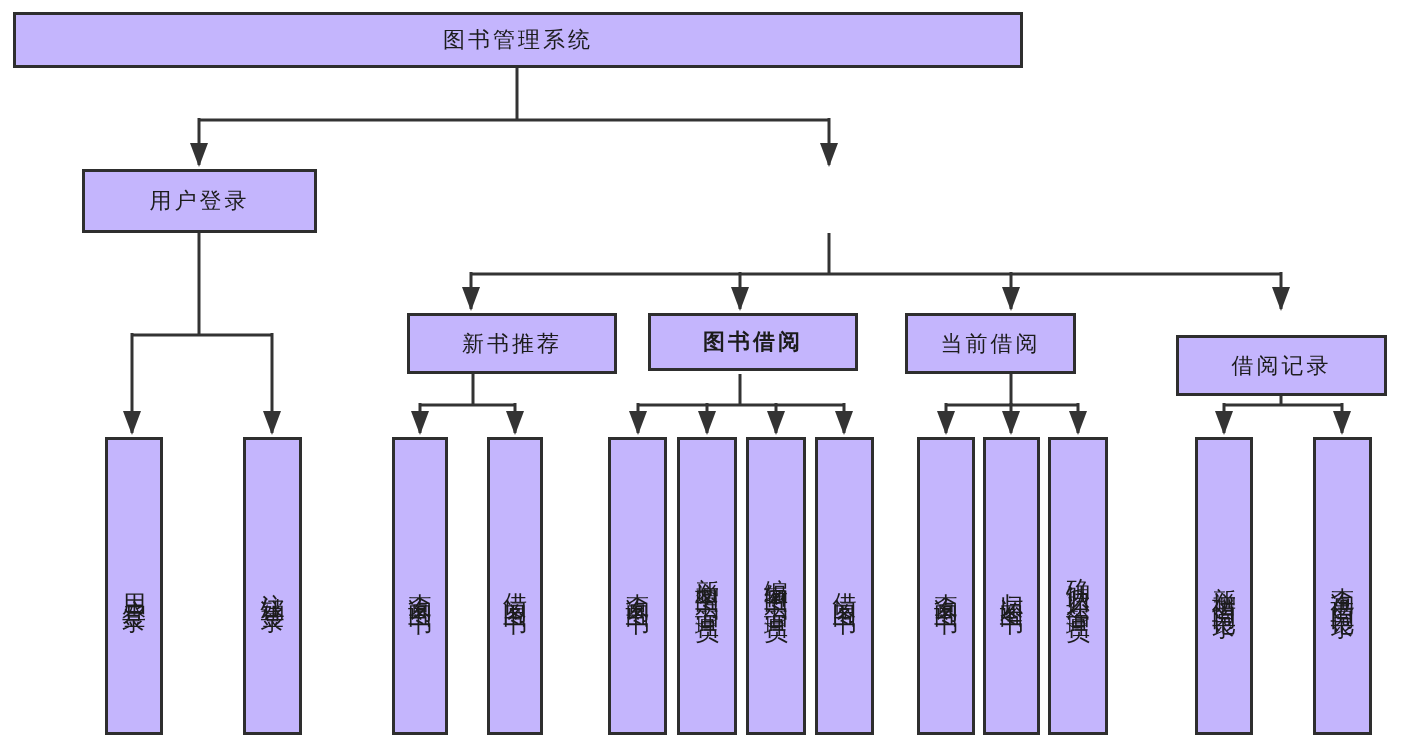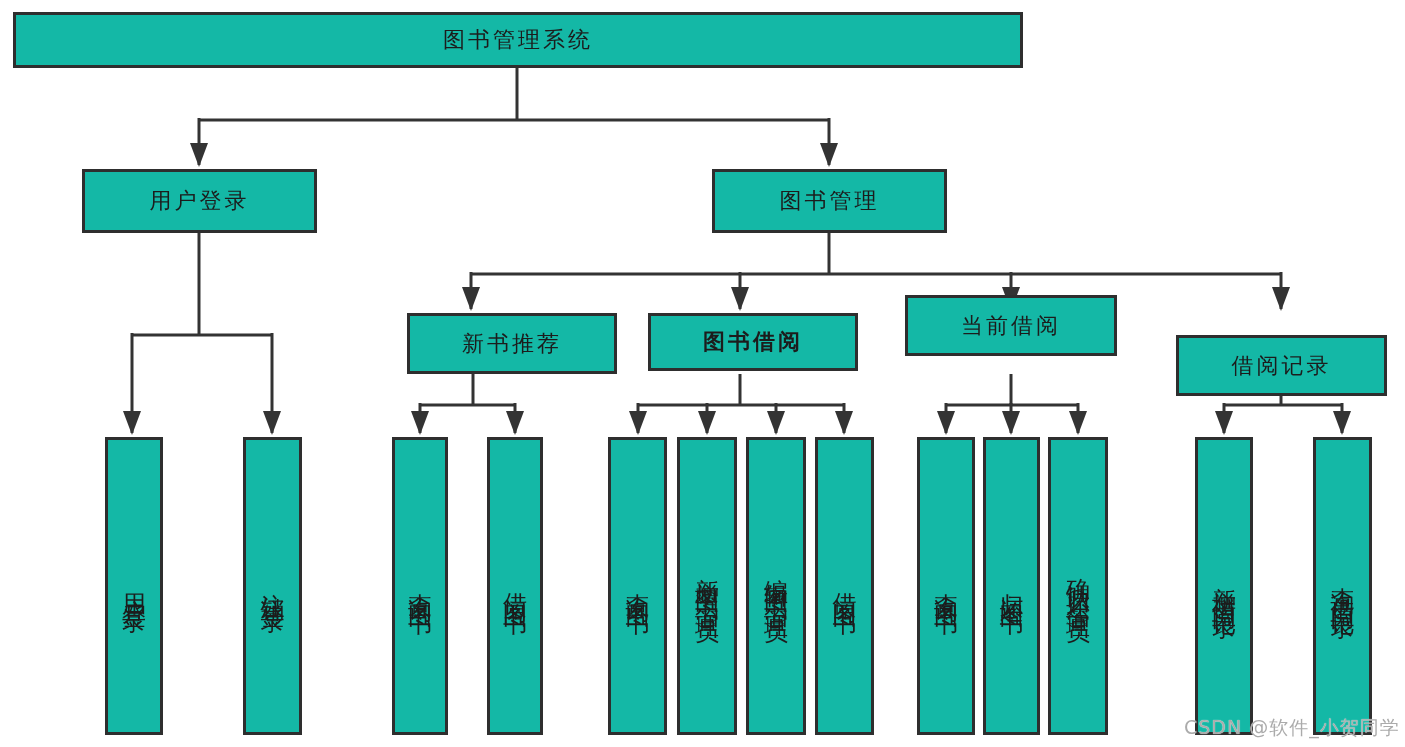--- a/index.html
+++ b/index.html
@@ -18,21 +18,21 @@
   svg.wires {
     position: absolute;
     left: 0;
     top: 0;
     z-index: 1;
   }
   .box {
     position: absolute;
     box-sizing: border-box;
     border: 3px solid #2e2e2e;
-    background: #14b8a6;
+    background: #c4b5fd;
     display: flex;
     align-items: center;
     justify-content: center;
     z-index: 2;
     color: #1c1c1c;
     text-align: right;
   }
   .box.h .lbl {
     font-size: 22px;
     letter-spacing: 3px;
@@ -113,31 +113,28 @@
     </g>
   </svg>
 
   <div class="box h" style="left:13px; top:12px; width:1010px; height:56px;">
     <span class="lbl">图书管理系统</span>
   </div>
 
   <div class="box h" style="left:82px; top:169px; width:235px; height:64px;">
     <span class="lbl">用户登录</span>
   </div>
-  <div class="box h" style="left:712px; top:169px; width:235px; height:64px;">
-    <span class="lbl">图书管理</span>
-  </div>
 
   <div class="box h" style="left:368px; top:313px; width:210px; height:61px;margin-left:39px;">
     <span class="lbl">新书推荐</span>
   </div>
   <div class="box h" style="left:648px; top:313px; width:210px; height:58px;font-weight:bold;">
     <span class="lbl">图书借阅</span>
   </div>
-  <div class="box h" style="left:905px; top:295px; width:212px; height:61px;">
+  <div class="box h" style="left:905px; top:313px; width:171px; height:61px;">
     <span class="lbl">当前借阅</span>
   </div>
   <div class="box h" style="left:1176px; top:313px; width:211px; height:61px;margin-top:22px;">
     <span class="lbl">借阅记录</span>
   </div>
 
   <div class="box v" style="left:105px; top:437px; width:58px; height:298px;">
     <span class="lbl">用户登录</span>
   </div>
   <div class="box v" style="left:243px; top:437px; width:59px; height:298px;">
@@ -174,15 +171,14 @@
     <span class="lbl">确认归还（管理员）</span>
   </div>
 
   <div class="box v" style="left:1195px; top:437px; width:58px; height:298px;">
     <span class="lbl">新增借阅记录</span>
   </div>
   <div class="box v" style="left:1313px; top:437px; width:59px; height:298px;">
     <span class="lbl">查询借阅记录</span>
   </div>
 
-  <div class="watermark">CSDN @软件_小贺同学</div>
 
 </div>
 
 </body></html>

